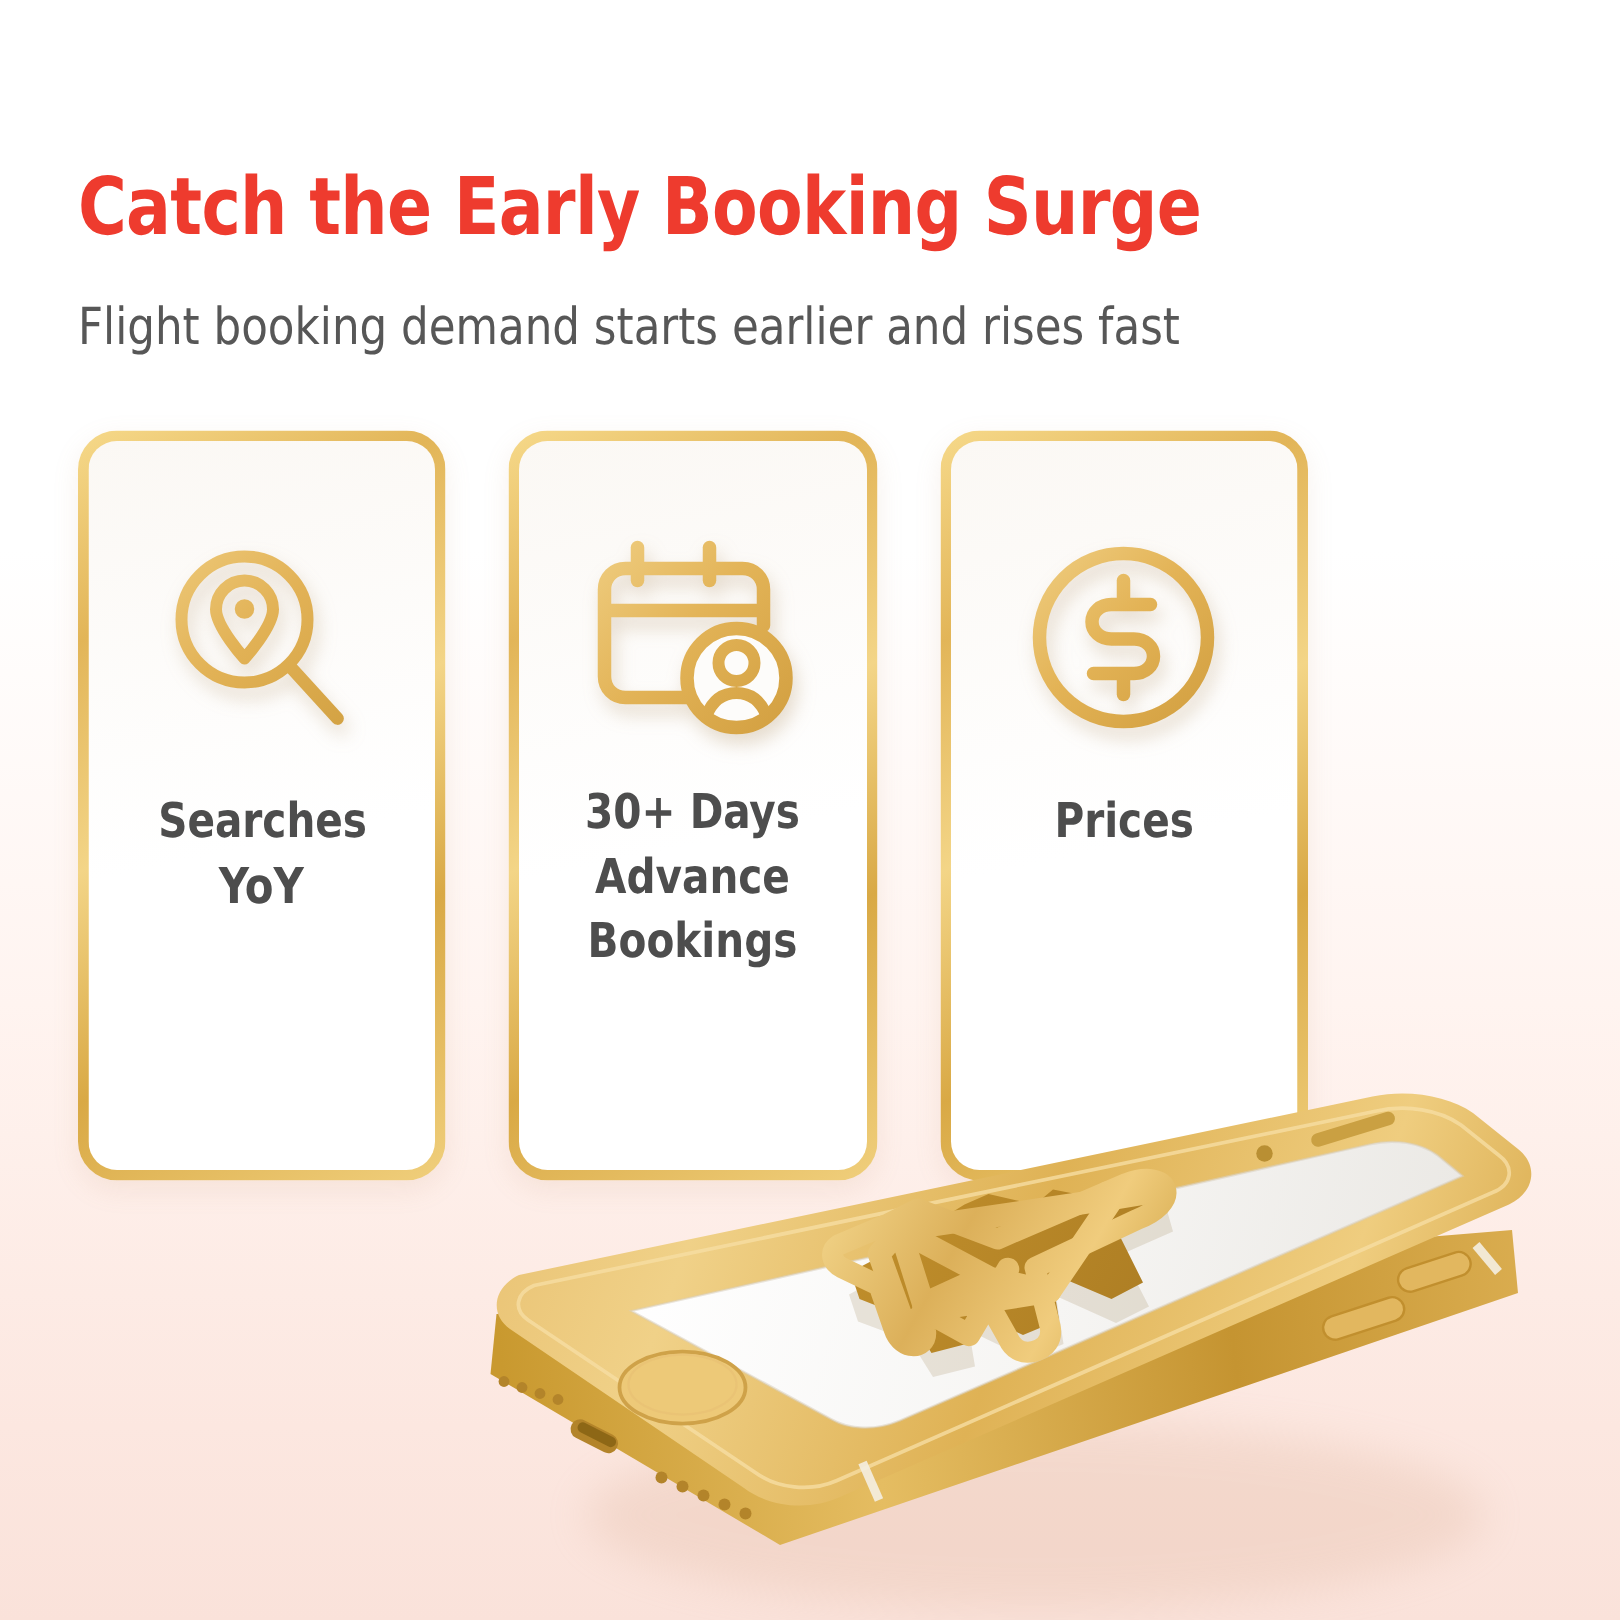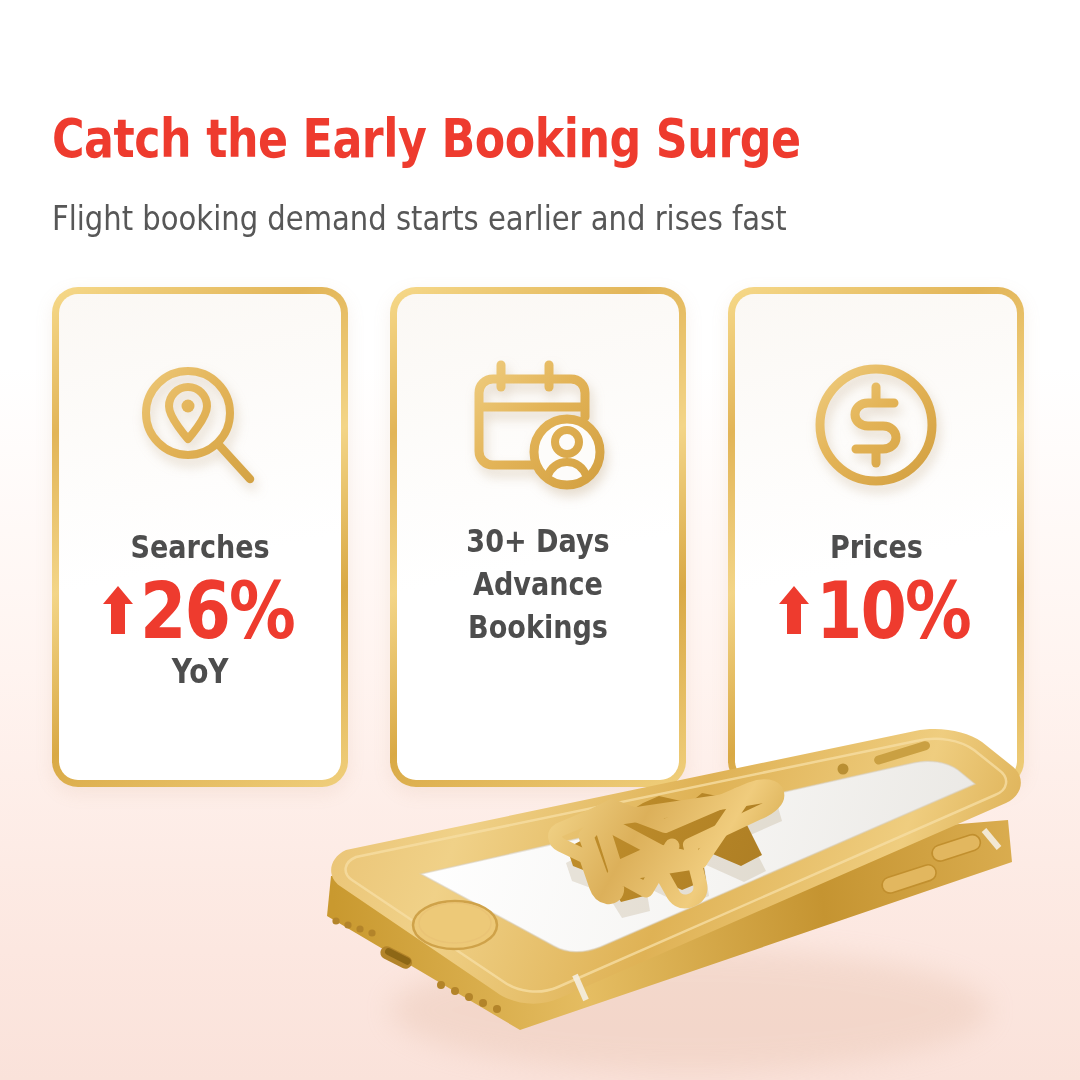--- a/index.html
+++ b/index.html
@@ -46,21 +46,21 @@
     white-space: nowrap;
     transform: scaleX(0.95);
     transform-origin: left center;
   }
 
   
   .cards {
     position: absolute;
     left: 52px;
     top: 287px;
-    width: 972px;
+    width: 820px;
     height: 500px;
     display: flex;
     gap: 42px;
   }
   .card {
     position: relative;
     flex: 1 1 0;
     border-radius: 26px;
     border: 7px solid transparent;
     background:
@@ -157,28 +157,20 @@
               <stop offset="1" stop-color="#d3a243"></stop>
             </linearGradient>
           </defs>
           <circle cx="58" cy="56" r="42" stroke="url(#g1)" stroke-width="8"></circle>
           <path d="M58 30c-10.5 0-19 8.6-19 19.2C39 61 58 82 58 82s19-21 19-32.8C77 38.6 68.5 30 58 30z" stroke="url(#g1)" stroke-width="8" stroke-linejoin="round" fill="none"></path>
           <circle cx="58" cy="49" r="6.5" fill="url(#g1)"></circle>
           <line x1="89" y1="88" x2="120" y2="122" stroke="url(#g1)" stroke-width="8.5" stroke-linecap="round"></line>
         </svg>
       </div>
       <div class="card-label">Searches</div>
-      <div class="stat-row">
-        <span class="stat-arrow">
-          <svg width="32" height="50" viewBox="0 0 32 50">
-            <path d="M16 1 L31 19 H23 V49 H9 V19 H1 Z" fill="#ee3b2e"></path>
-          </svg>
-        </span>
-        <span class="stat-value">26%</span>
-      </div>
       <div class="card-sub">YoY</div>
     </div>
 
     <div class="card card--two">
       <div class="icon-wrap">
         <svg width="150" height="140" viewBox="0 0 150 140" fill="none">
           <defs>
             <linearGradient id="g2" x1="8" y1="8" x2="140" y2="132" gradientUnits="userSpaceOnUse">
               <stop offset="0" stop-color="#efcd80"></stop>
               <stop offset="0.45" stop-color="#e3b458"></stop>
@@ -209,28 +201,20 @@
               <stop offset="1" stop-color="#d19e3f"></stop>
             </linearGradient>
           </defs>
           <circle cx="70" cy="68" r="56" stroke="url(#g3)" stroke-width="9"></circle>
           <line x1="70" y1="30" x2="70" y2="42" stroke="url(#g3)" stroke-width="9" stroke-linecap="round"></line>
           <line x1="70" y1="94" x2="70" y2="106" stroke="url(#g3)" stroke-width="9" stroke-linecap="round"></line>
           <path d="M88 46H62c-7.5 0-13 5-13 11.5S54.5 69 62 69h15c7.5 0 13 5 13 11.5S84.5 92 77 92H50" stroke="url(#g3)" stroke-width="9" stroke-linecap="round" fill="none"></path>
         </svg>
       </div>
       <div class="card-label">Prices</div>
-      <div class="stat-row">
-        <span class="stat-arrow">
-          <svg width="32" height="50" viewBox="0 0 32 50">
-            <path d="M16 1 L31 19 H23 V49 H9 V19 H1 Z" fill="#ee3b2e"></path>
-          </svg>
-        </span>
-        <span class="stat-value">10%</span>
-      </div>
       <div class="card-sub"></div>
     </div>
 
   </div>
 
   <div id="phone-scene">
     <svg width="1080" height="1080" viewBox="0 0 1080 1080">
       <defs>
         <linearGradient id="bodyTop" x1="330" y1="760" x2="1010" y2="1010" gradientUnits="userSpaceOnUse">
           <stop offset="0" stop-color="#e9c273"></stop>

